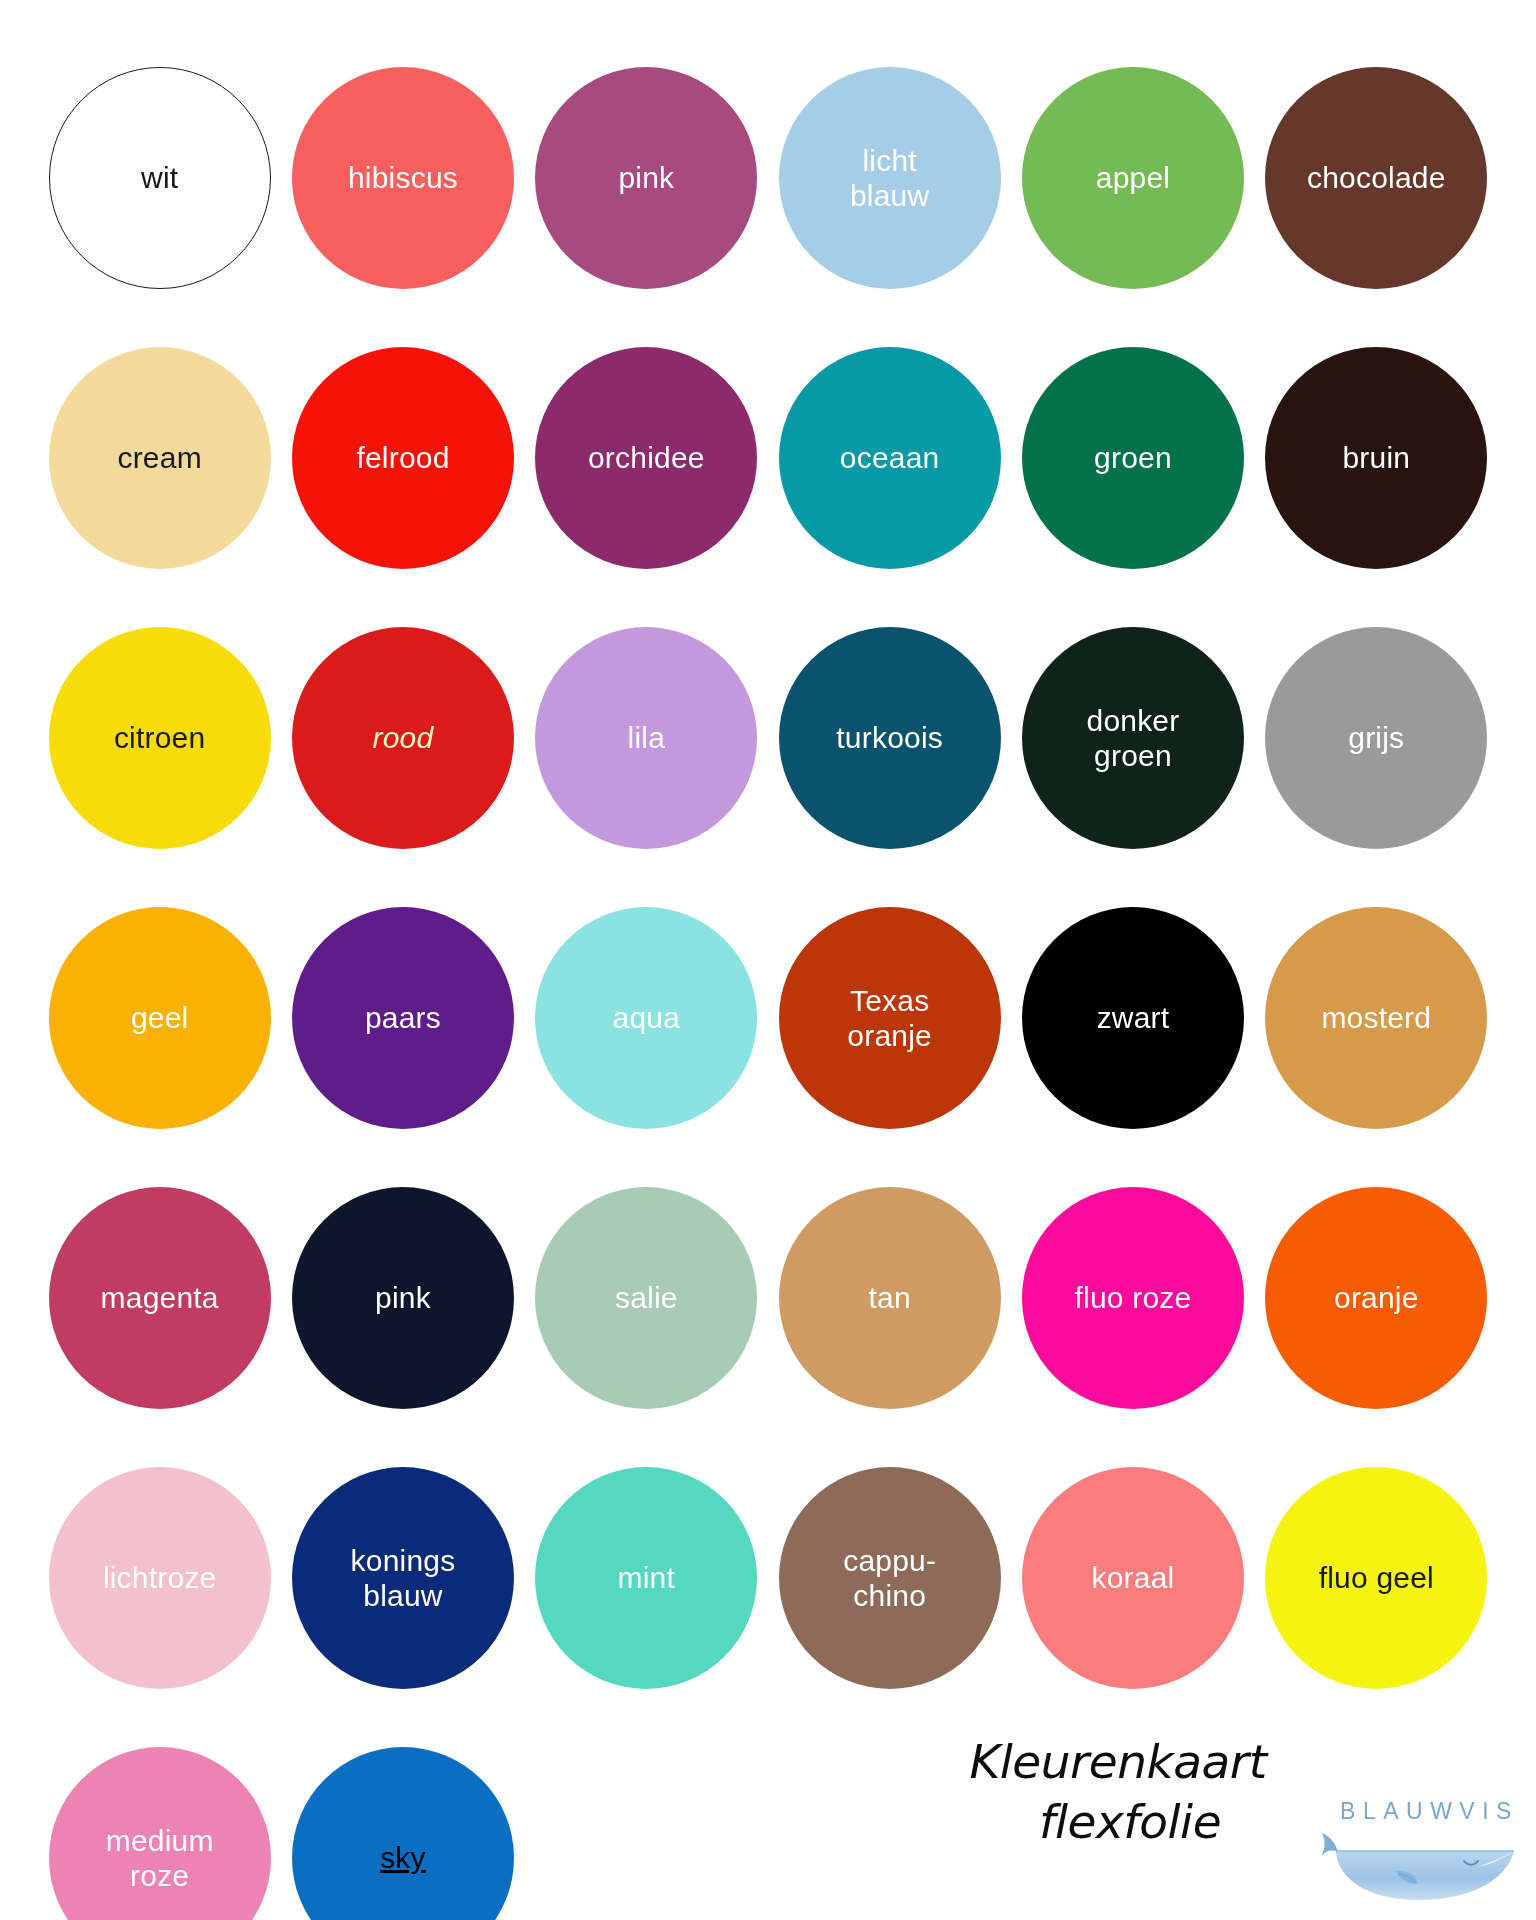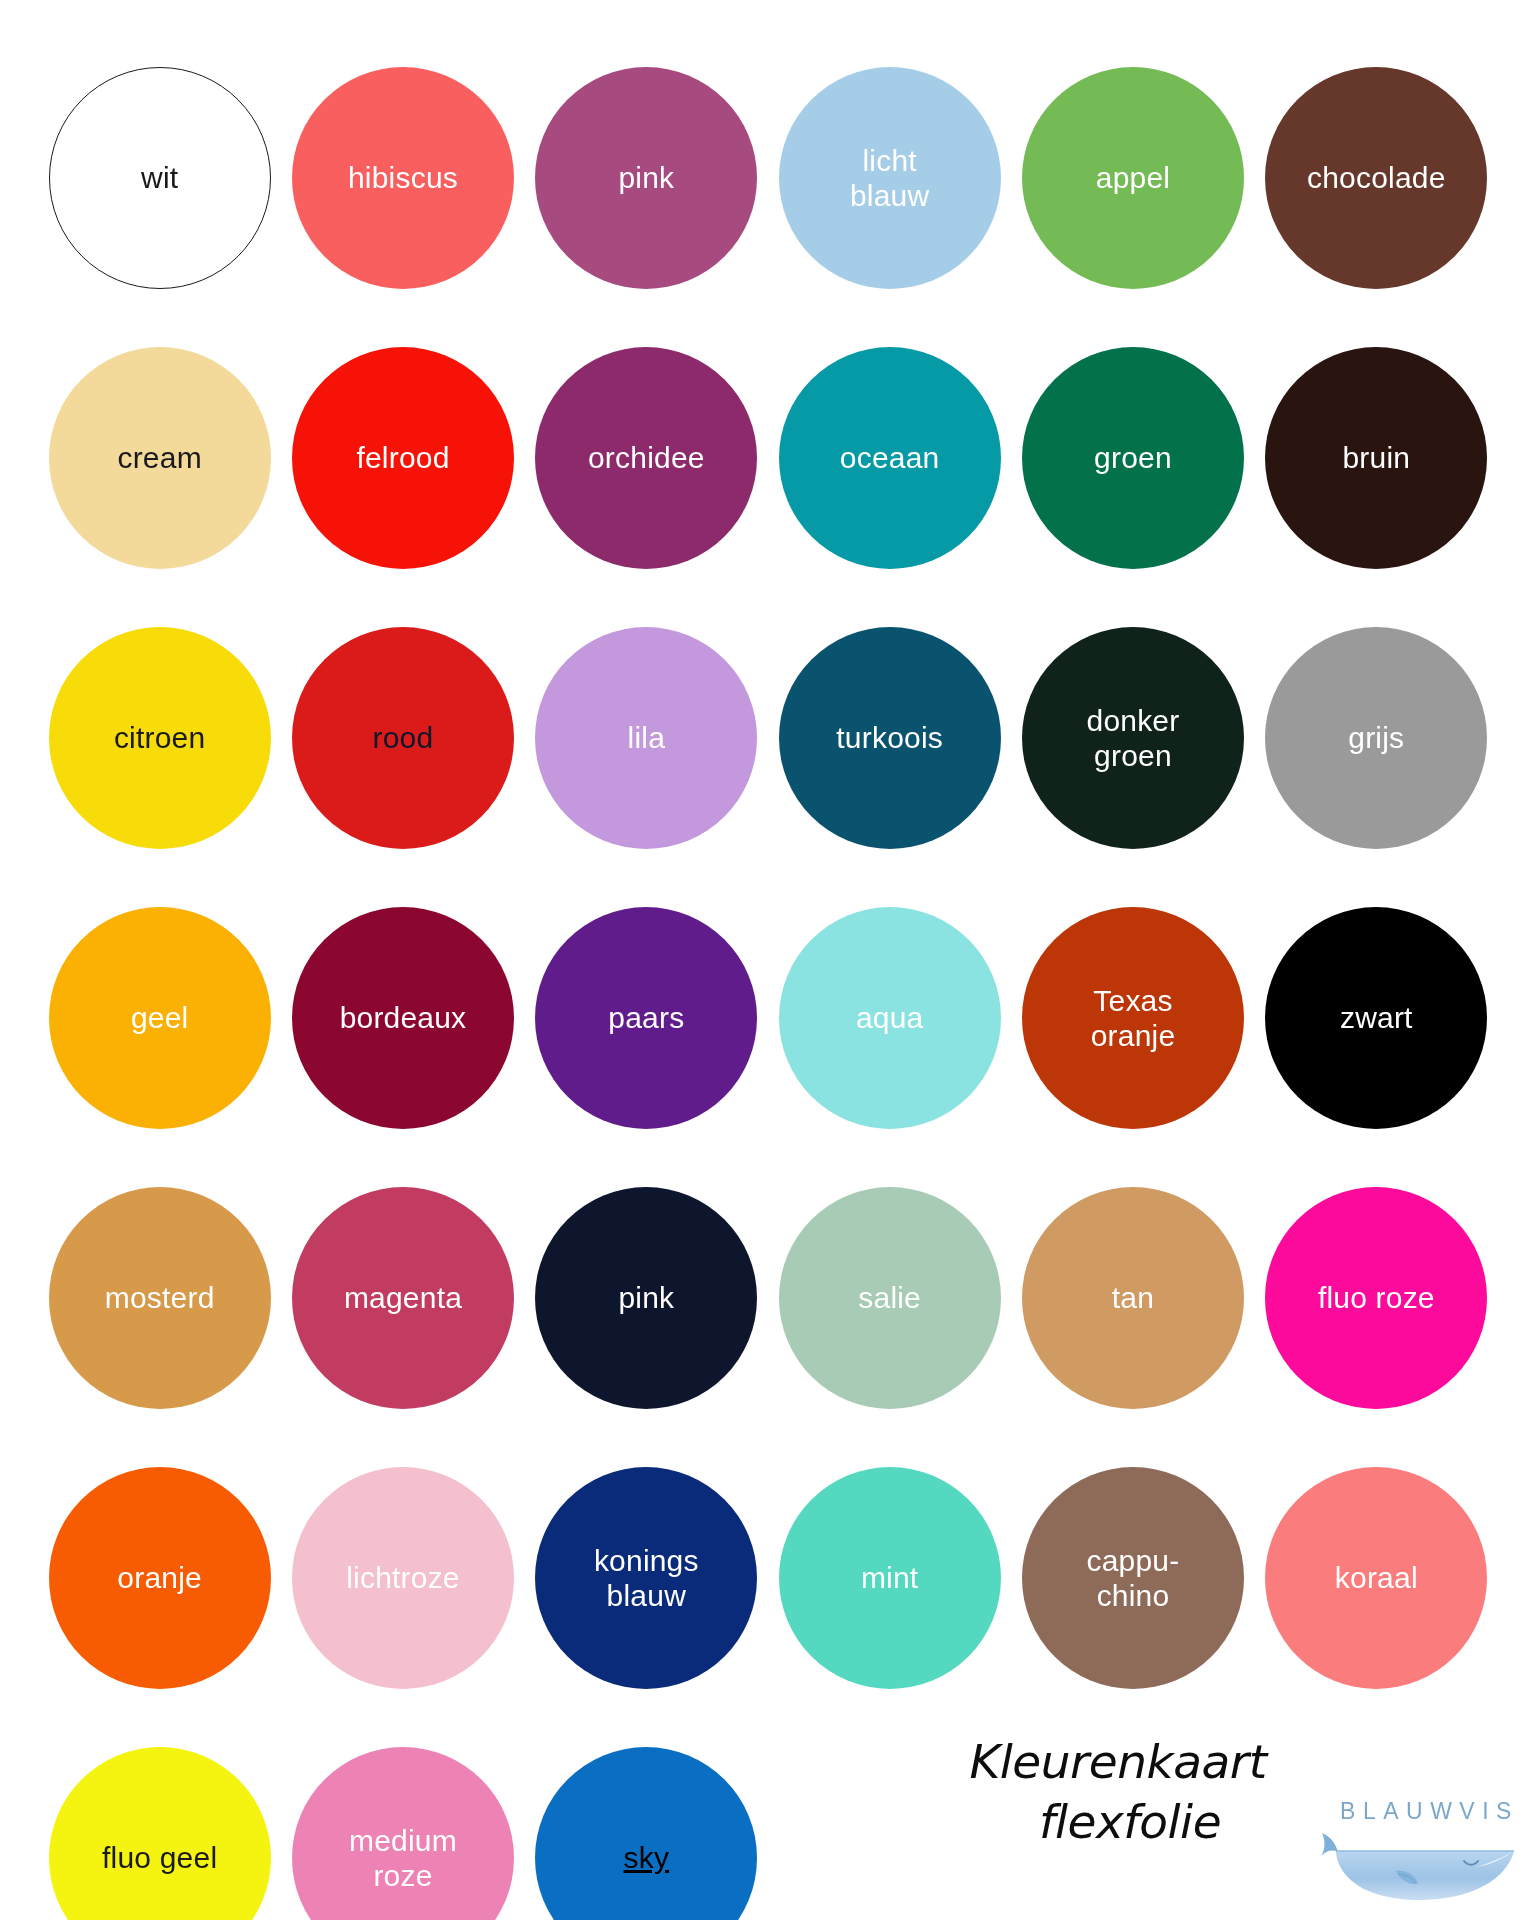--- a/index.html
+++ b/index.html
@@ -194,21 +194,21 @@
           <div class="swatch-label" style="color: rgb(255, 255, 255);">bruin</div>
         </div>
       </div>
       <div class="cell">
         <div class="swatch" style="background: rgb(247, 220, 10);">
           <div class="swatch-label" style="color: rgb(26, 26, 26);">citroen</div>
         </div>
       </div>
       <div class="cell">
         <div class="swatch" style="background: rgb(219, 26, 26);">
-          <div class="swatch-label" style="color: #0f172a;">rood</div>
+          <div class="swatch-label" style="color: #fef9c3; font-style: italic;">rood</div>
         </div>
       </div>
       <div class="cell">
         <div class="swatch" style="background: rgb(195, 152, 221);">
           <div class="swatch-label" style="color: rgb(255, 255, 255);">lila</div>
         </div>
       </div>
       <div class="cell">
         <div class="swatch" style="background: rgb(10, 83, 111);">
           <div class="swatch-label" style="color: rgb(255, 255, 255);">turkoois</div>
@@ -221,25 +221,20 @@
         </div>
       </div>
       <div class="cell">
         <div class="swatch" style="background: rgb(154, 154, 154);">
           <div class="swatch-label" style="color: rgb(255, 255, 255);">grijs</div>
         </div>
       </div>
       <div class="cell">
         <div class="swatch" style="background: rgb(251, 176, 4);">
           <div class="swatch-label" style="color: rgb(255, 255, 255);">geel</div>
-        </div>
-      </div>
-      <div class="cell">
-        <div class="swatch" style="background: rgb(140, 7, 48);">
-          <div class="swatch-label" style="color: rgb(255, 255, 255);">bordeaux</div>
         </div>
       </div>
       <div class="cell">
         <div class="swatch" style="background: rgb(97, 28, 140);">
           <div class="swatch-label" style="color: rgb(255, 255, 255);">paars</div>
         </div>
       </div>
       <div class="cell">
         <div class="swatch" style="background: rgb(138, 227, 224);">
           <div class="swatch-label" style="color: rgb(255, 255, 255);">aqua</div>

